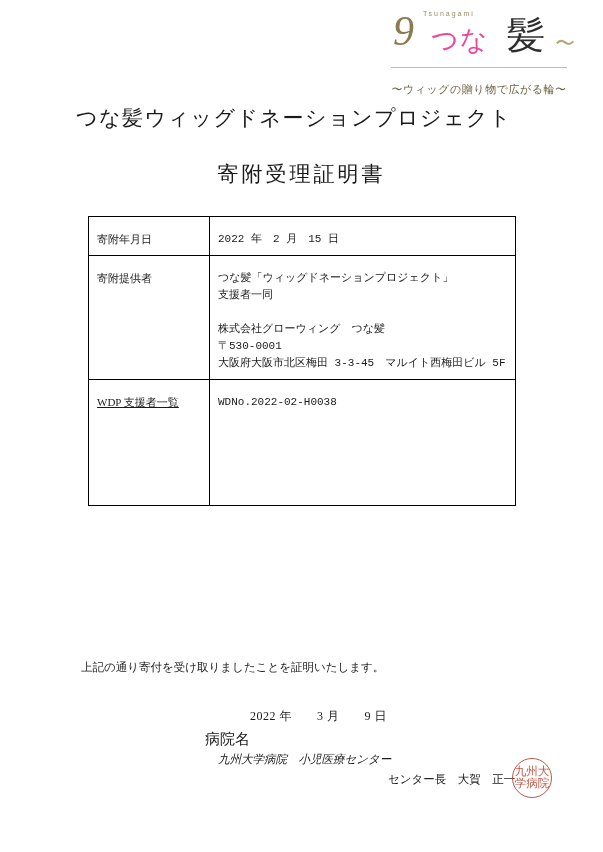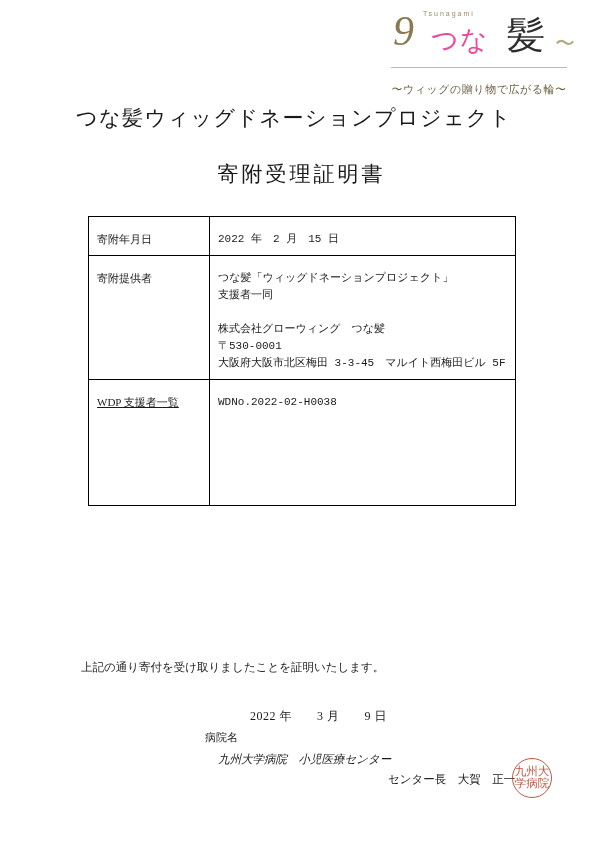--- a/index.html
+++ b/index.html
@@ -142,21 +142,21 @@
     top: 708px;
     left: 218px;
     font-size: 12px;
     letter-spacing: 0.5px;
     margin-left: 32px;
   }
   .hospital-label {
     position: absolute;
     top: 730px;
     left: 205px;
-    font-size: 11px;
+    font-size: 15px;
   }
   .hospital-name {
     position: absolute;
     top: 752px;
     left: 218px;
     font-size: 11.5px;
     font-style: italic;
   }
   .signer {
     position: absolute;

